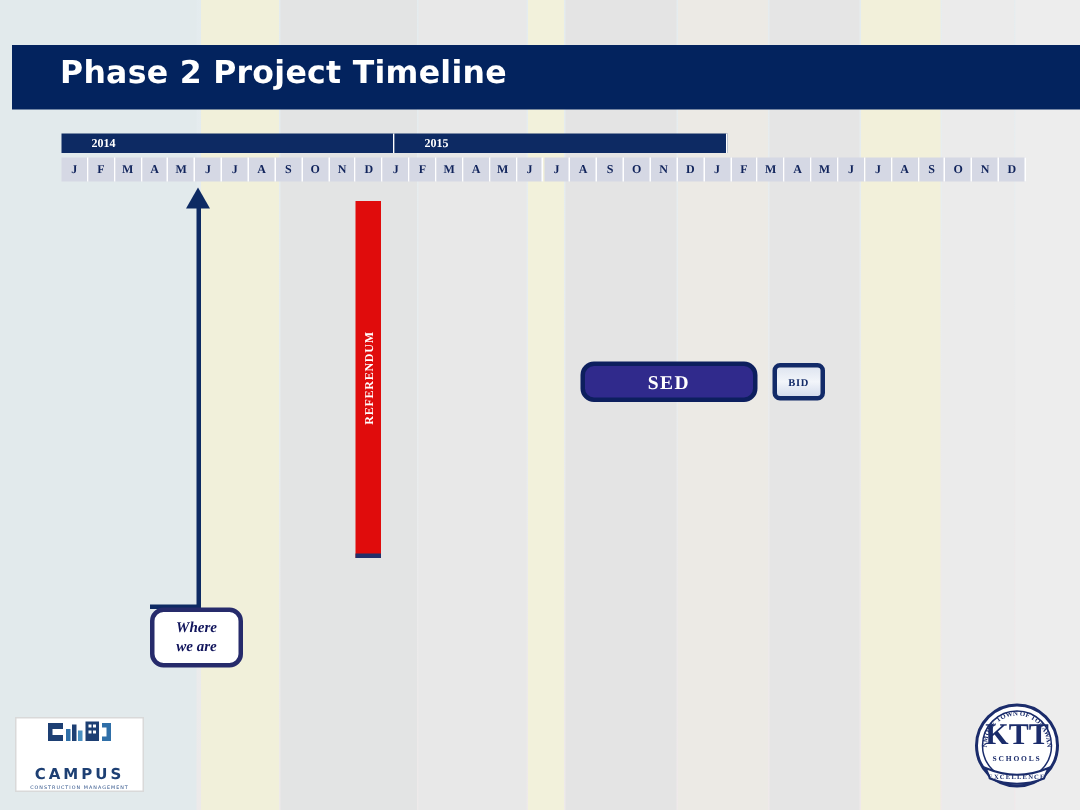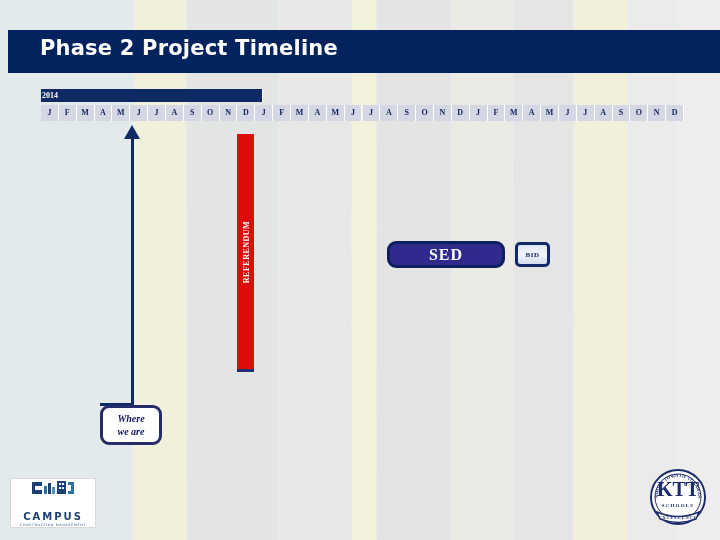--- a/index.html
+++ b/index.html
@@ -69,21 +69,21 @@
   .year-cell {
     position: absolute;
     top: 0;
     height: 13px;
     background: #0d2a63;
     color: #ffffff;
     font-family: "Liberation Serif", serif;
     font-size: 8px;
     font-weight: bold;
     line-height: 13px;
-    padding-left: 1px;
+    padding-left: 20px;
     box-sizing: border-box;
     border-right: 1px solid #ffffff;
   }
   .months-row {
     position: relative;
     height: 16px;
     width: 643px;
     margin-top: 3px;
   }
   .month-cell {
@@ -173,21 +173,21 @@
     height: 27px;
     border: 3px solid #0d1f5e;
     border-radius: 9px;
     background: #302a8c;
     box-sizing: border-box;
     display: flex;
     align-items: center;
     justify-content: center;
     color: #ffffff;
     font-family: "Liberation Serif", serif;
-    font-size: 16px;
+    font-size: 13px;
     font-weight: bold;
     letter-spacing: 1px;
   }
   #bid-box {
     position: absolute;
     left: 515px;
     top: 242px;
     width: 35px;
     height: 25px;
     border: 3px solid #122a68;
@@ -330,20 +330,21 @@
     <div class="stripe" style="left:628px;width:48px;background:#ebebeb;"></div>
     <div class="stripe" style="left:677px;width:43px;background:#ededed;"></div>
   </div>
 
   <div id="title-banner"></div>
   <div id="title-text">Phase 2 Project Timeline</div>
 
   <div id="timeline">
     <div class="years-row">
         <div class="year-cell" style="left: 0px; width: 222px;">2014</div>
+        <div class="year-cell" style="left: 222px; width: 222px;">2015</div>
       </div>
     <div class="months-row">
         <div class="month-cell" style="left: 0px; width: 17.8611px;">J</div>
         <div class="month-cell" style="left: 17.8611px; width: 17.8611px;">F</div>
         <div class="month-cell" style="left: 35.7222px; width: 17.8611px;">M</div>
         <div class="month-cell" style="left: 53.5833px; width: 17.8611px;">A</div>
         <div class="month-cell" style="left: 71.4444px; width: 17.8611px;">M</div>
         <div class="month-cell" style="left: 89.3056px; width: 17.8611px;">J</div>
         <div class="month-cell" style="left: 107.167px; width: 17.8611px;">J</div>
         <div class="month-cell" style="left: 125.028px; width: 17.8611px;">A</div>

